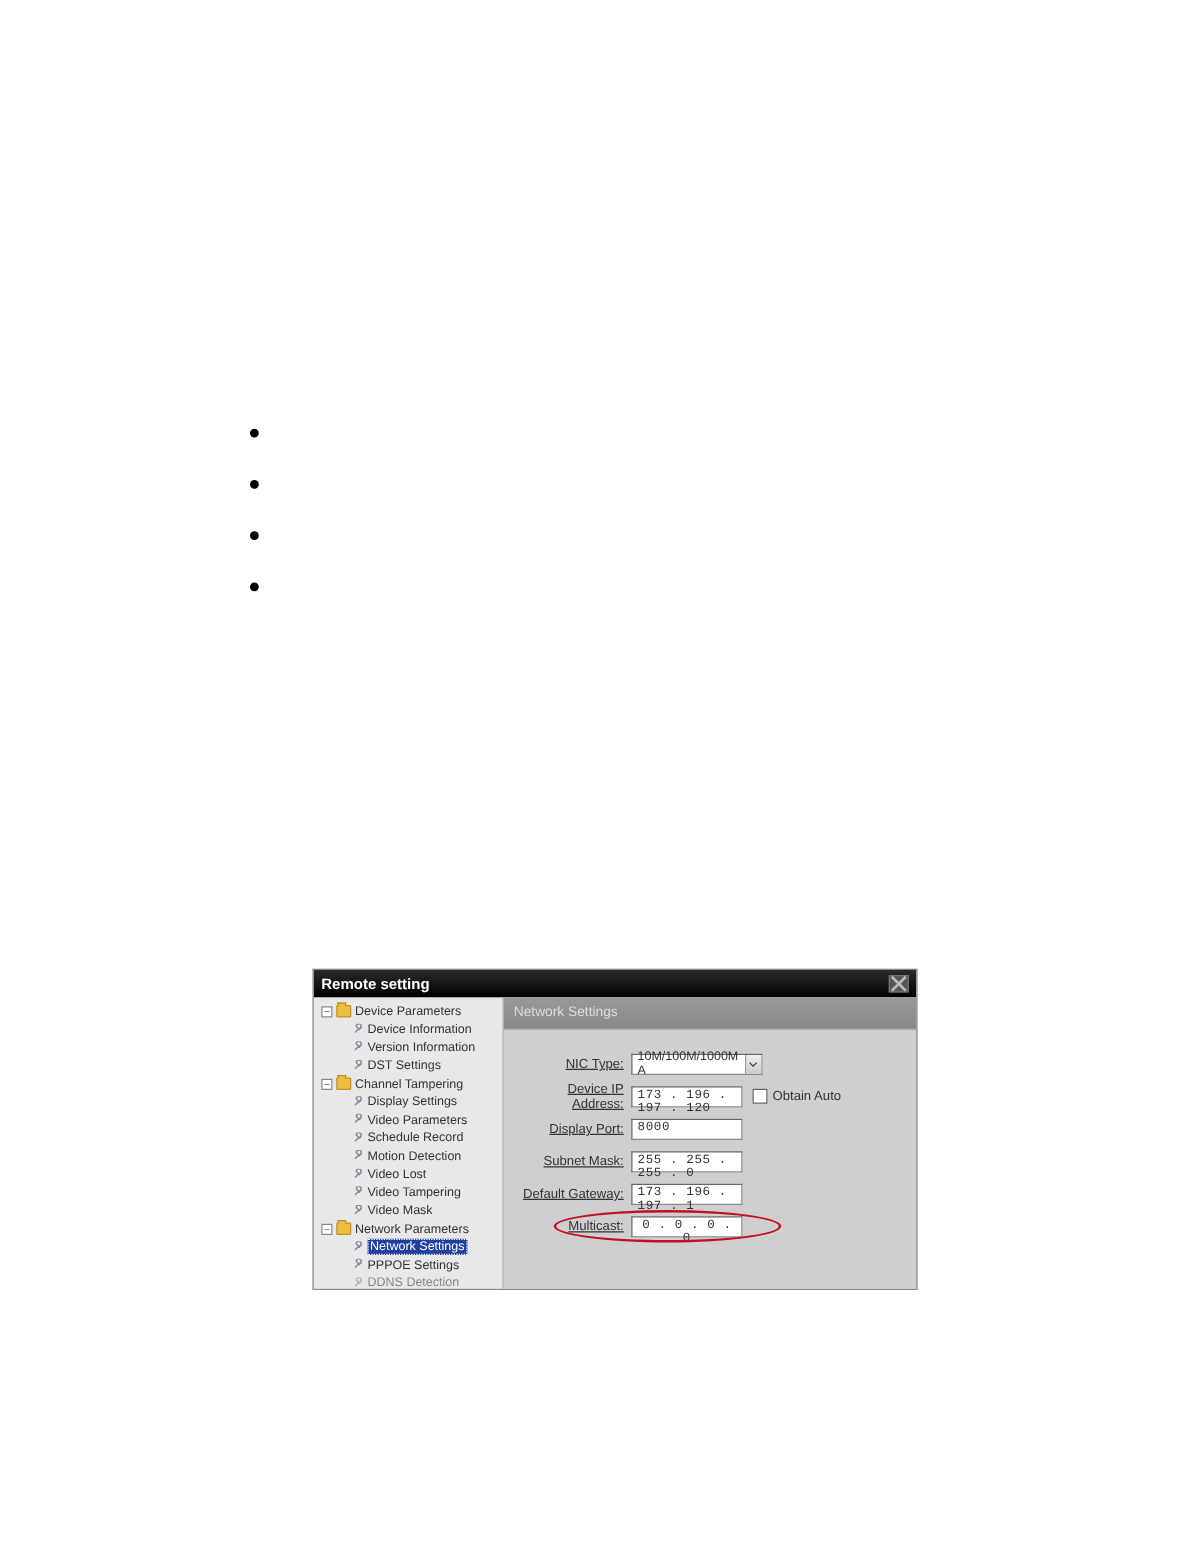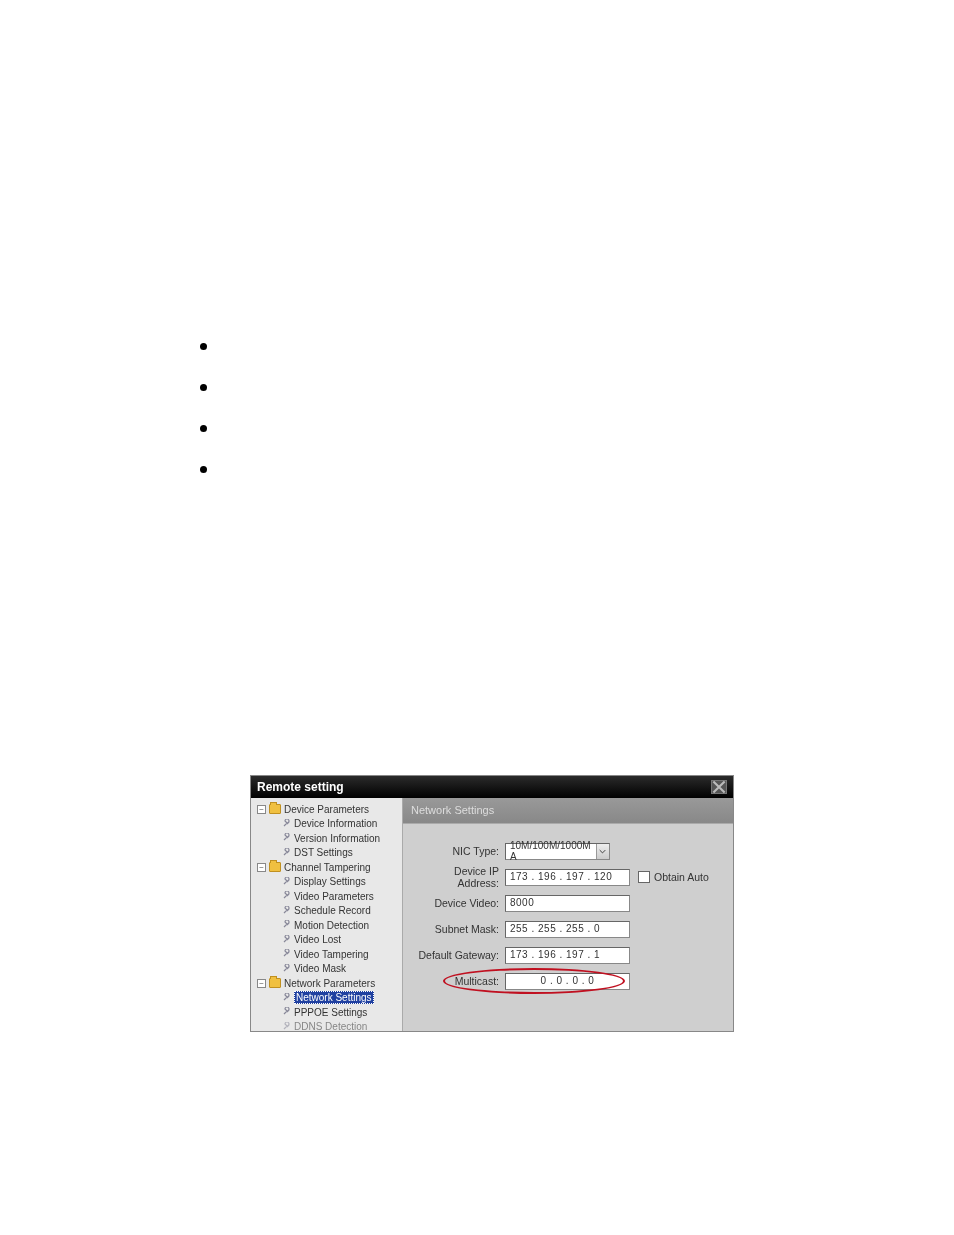--- a/index.html
+++ b/index.html
@@ -161,33 +161,34 @@
     align-items: center;
     margin-bottom: 8px;
     height: 18px;
   }
   .form-label {
     width: 94px;
     text-align: right;
     padding-right: 6px;
     color: #333;
     font-size: 10.5px;
+    text-decoration: underline;
   }
   .form-input {
     height: 17px;
     border: 1px solid #888;
     border-top-color: #666;
     border-left-color: #666;
     background: #fff;
     font-size: 10px;
     padding: 1px 4px;
     color: #333;
     display: inline-block;
   }
-  .input-100 { width: 125px; text-align: left; letter-spacing: 0.5px;}
+  .input-100 { width: 89px; text-align: left; letter-spacing: 0.5px; font-family: Liberation Mono, monospace;}
   .input-select {
     width: 105px;
     display: flex;
     align-items: center;
     justify-content: space-between;
     padding: 0 0 0 4px;
   }
   .select-arrow {
     width: 14px;
     height: 15px;
@@ -384,21 +385,21 @@
           </div>
 
           <div class="form-row">
             <span class="form-label">Device IP Address:</span>
             <span class="form-input input-100">173 . 196 . 197 . 120</span>
             <span class="checkbox"></span>
             <span class="check-label">Obtain Auto</span>
           </div>
 
           <div class="form-row">
-            <span class="form-label">Device Video:</span>
+            <span class="form-label">Display Port:</span>
             <span class="form-input input-100">8000</span>
           </div>
 
           <div class="form-row">
             <span class="form-label">Subnet Mask:</span>
             <span class="form-input input-100">255 . 255 . 255 .   0</span>
           </div>
 
           <div class="form-row">
             <span class="form-label">Default Gateway:</span>

